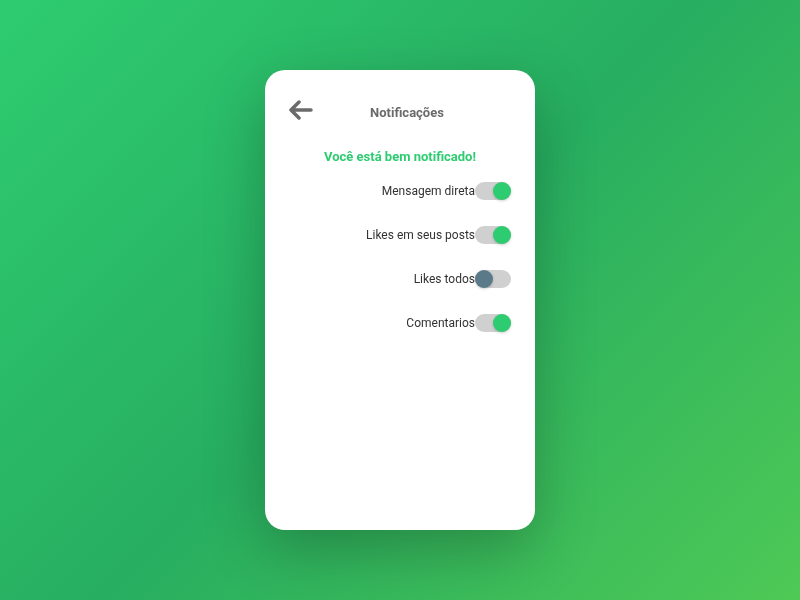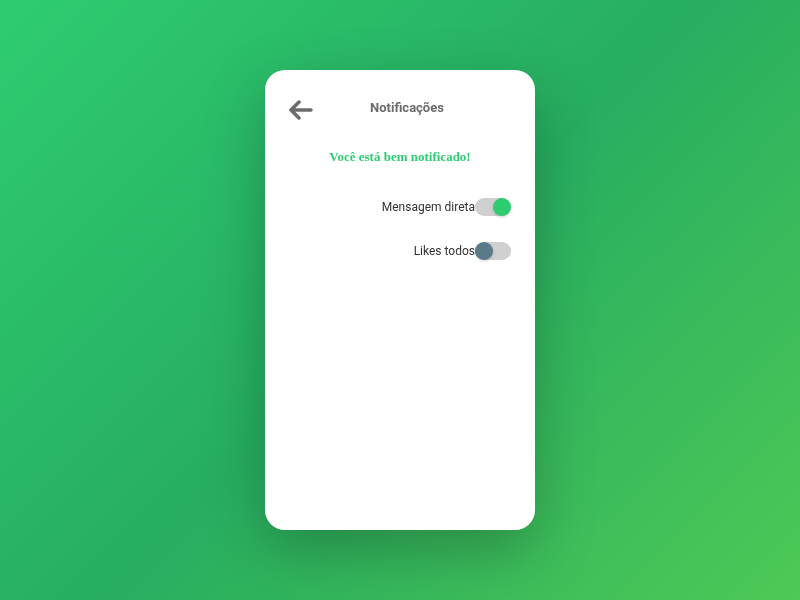--- a/index.html
+++ b/index.html
@@ -19,21 +19,21 @@
     .card {
       width: 270px;
       height: 460px;
       background: #ffffff;
       border-radius: 20px;
       padding: 30px 24px;
       box-shadow: 0 20px 60px rgba(0,0,0,0.25);
     }
     .header {
       display: flex;
-      align-items: flex-start;
+      align-items: flex-end;
       margin-bottom: 28px;
     }
     .back-icon {
       width: 24px;
       height: 20px;
       color: #6b6b6b;
       cursor: pointer;
       flex-shrink: 0;
     }
     .header-title {
@@ -43,22 +43,21 @@
       font-weight: 700;
       color: #6b6b6b;
       margin-left: -10px;
     }
     .subtitle {
       text-align: center;
       font-size: 13px;
       font-weight: 700;
       color: #2ecc71;
       line-height: 1.4;
-      margin-bottom: 32px;
-      font-family: Liberation Serif, serif;
+      margin-bottom: 16px;
     }
     .settings-list {
       display: flex;
       flex-direction: column;
       gap: 26px;
     }
     .setting-row {
       display: flex;
       align-items: center;
       justify-content: flex-end;
@@ -110,22 +109,34 @@
   <div class="subtitle">Você está bem notificado!</div>
 
   <div class="settings-list">
     <div class="setting-row">
       <span class="setting-label">Mensagem direta</span>
       <div class="toggle on">
         <div class="toggle-thumb"></div>
       </div>
     </div>
 
+    <div class="setting-row">
+      <span class="setting-label">Likes em seus posts</span>
+      <div class="toggle on">
+        <div class="toggle-thumb"></div>
+      </div>
+    </div>
 
     <div class="setting-row">
       <span class="setting-label">Likes todos</span>
       <div class="toggle off">
         <div class="toggle-thumb"></div>
       </div>
     </div>
 
+    <div class="setting-row">
+      <span class="setting-label">Comentarios</span>
+      <div class="toggle on">
+        <div class="toggle-thumb"></div>
+      </div>
+    </div>
   </div>
 </div>
 
 </body></html>

